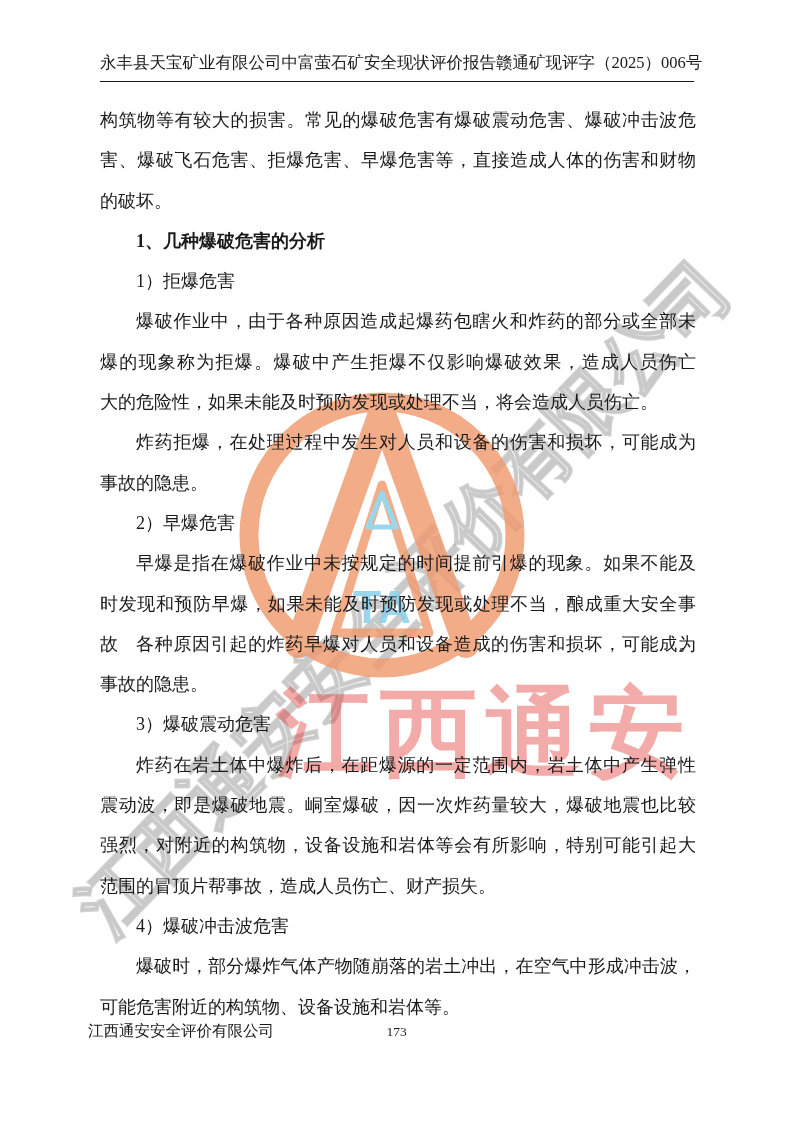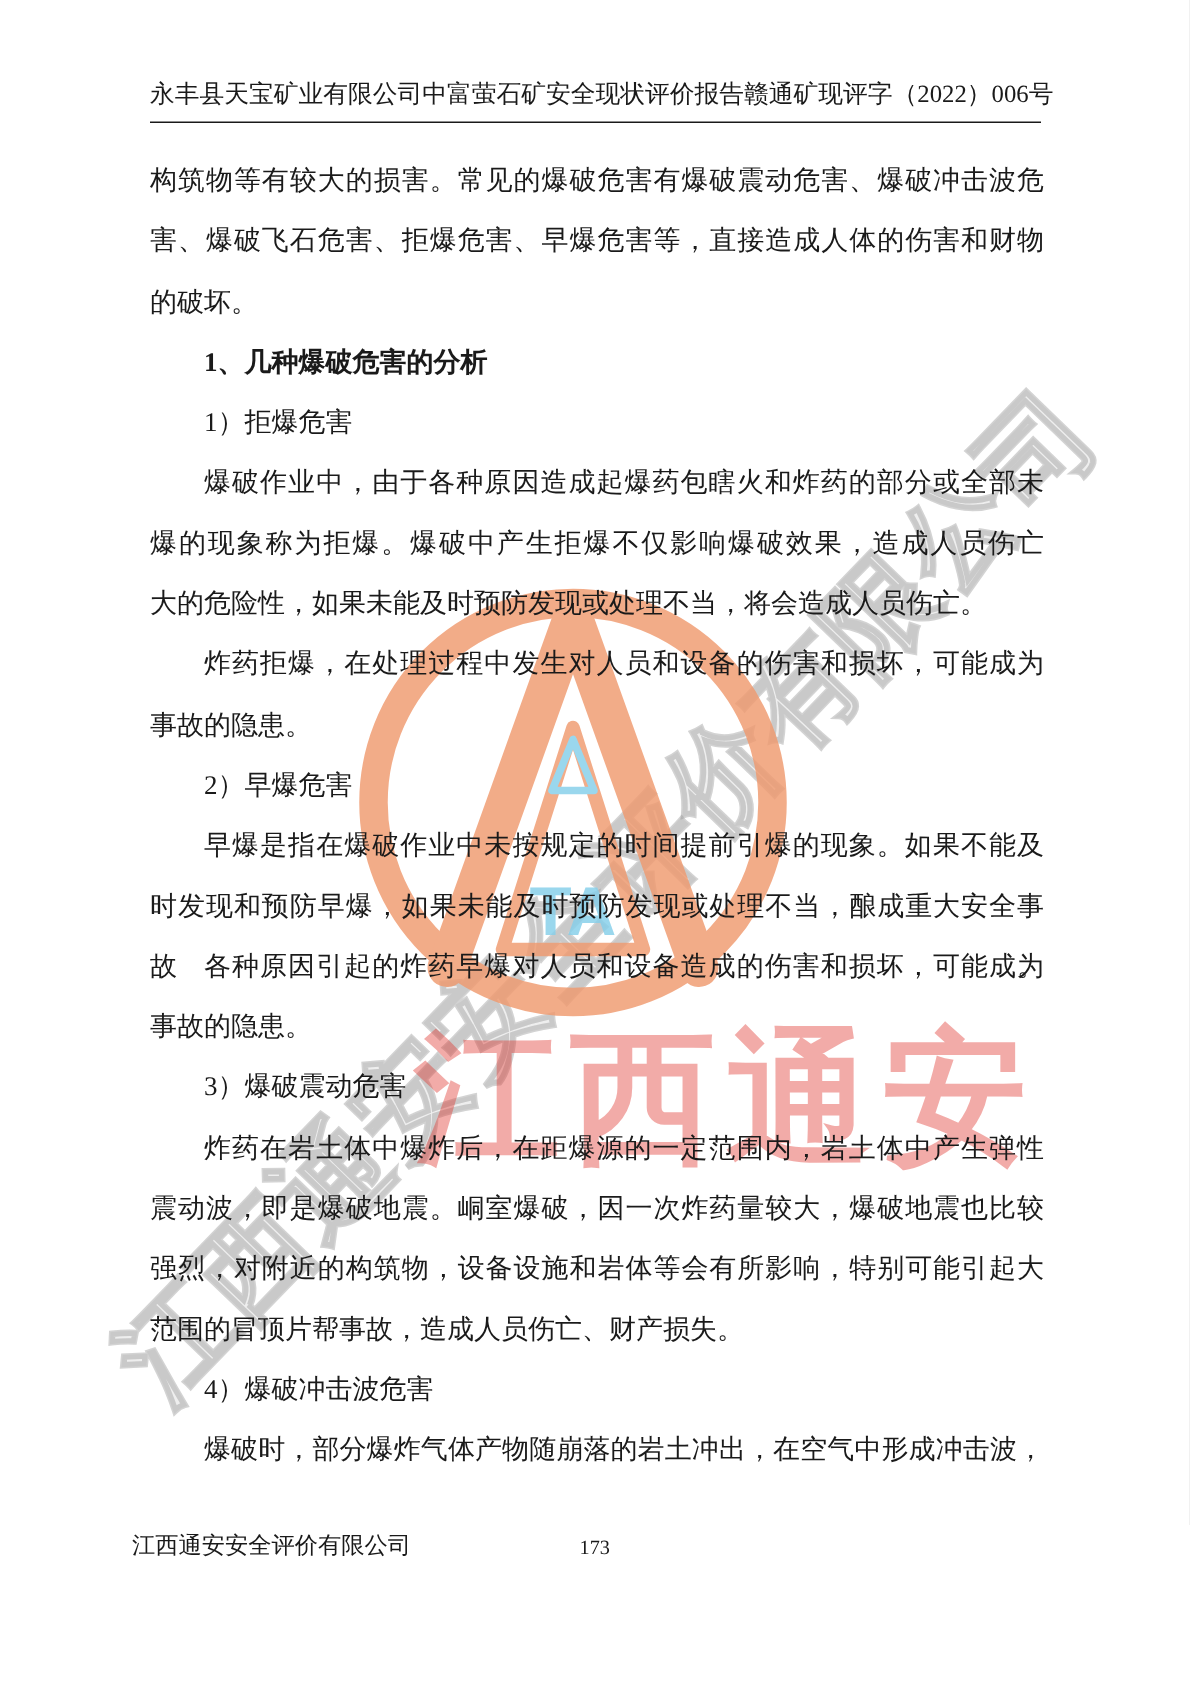--- a/index.html
+++ b/index.html
@@ -92,21 +92,21 @@
       </g>
     </svg>
 
     <div class="wm-red">江西通安</div>
   </div>
 
   <div class="content">
 
     <div class="header">
       <span>永丰县天宝矿业有限公司中富萤石矿安全现状评价报告</span>
-      <span>赣通矿现评字（2022）006号</span>
+      <span>赣通矿现评字（2025）006号</span>
     </div>
 
     <div class="body-text">
         <div class="line stretch">构筑物等有较大的损害。常见的爆破危害有爆破震动危害、爆破冲击波危</div>
         <div class="line stretch">害、爆破飞石危害、拒爆危害、早爆危害等，直接造成人体的伤害和财物</div>
         <div class="line">的破坏。</div>
         <div class="line indent bold">1、几种爆破危害的分析</div>
         <div class="line indent">1）拒爆危害</div>
         <div class="line indent stretch">爆破作业中，由于各种原因造成起爆药包瞎火和炸药的部分或全部未</div>
         <div class="line stretch">爆的现象称为拒爆。爆破中产生拒爆不仅影响爆破效果，造成人员伤亡</div>
@@ -118,19 +118,20 @@
         <div class="line stretch">时发现和预防早爆，如果未能及时预防发现或处理不当，酿成重大安全事故。</div>
         <div class="line indent stretch">各种原因引起的炸药早爆对人员和设备造成的伤害和损坏，可能成为</div>
         <div class="line">事故的隐患。</div>
         <div class="line indent">3）爆破震动危害</div>
         <div class="line indent stretch">炸药在岩土体中爆炸后，在距爆源的一定范围内，岩土体中产生弹性</div>
         <div class="line stretch">震动波，即是爆破地震。峒室爆破，因一次炸药量较大，爆破地震也比较</div>
         <div class="line stretch">强烈，对附近的构筑物，设备设施和岩体等会有所影响，特别可能引起大</div>
         <div class="line">范围的冒顶片帮事故，造成人员伤亡、财产损失。</div>
         <div class="line indent">4）爆破冲击波危害</div>
         <div class="line indent stretch">爆破时，部分爆炸气体产物随崩落的岩土冲出，在空气中形成冲击波，</div>
+        <div class="line">可能危害附近的构筑物、设备设施和岩体等。</div>
       </div>
 
     <div class="footer-company">江西通安安全评价有限公司</div>
     <div class="footer-page">173</div>
   </div>
 
 </div>
 
 </body></html>

